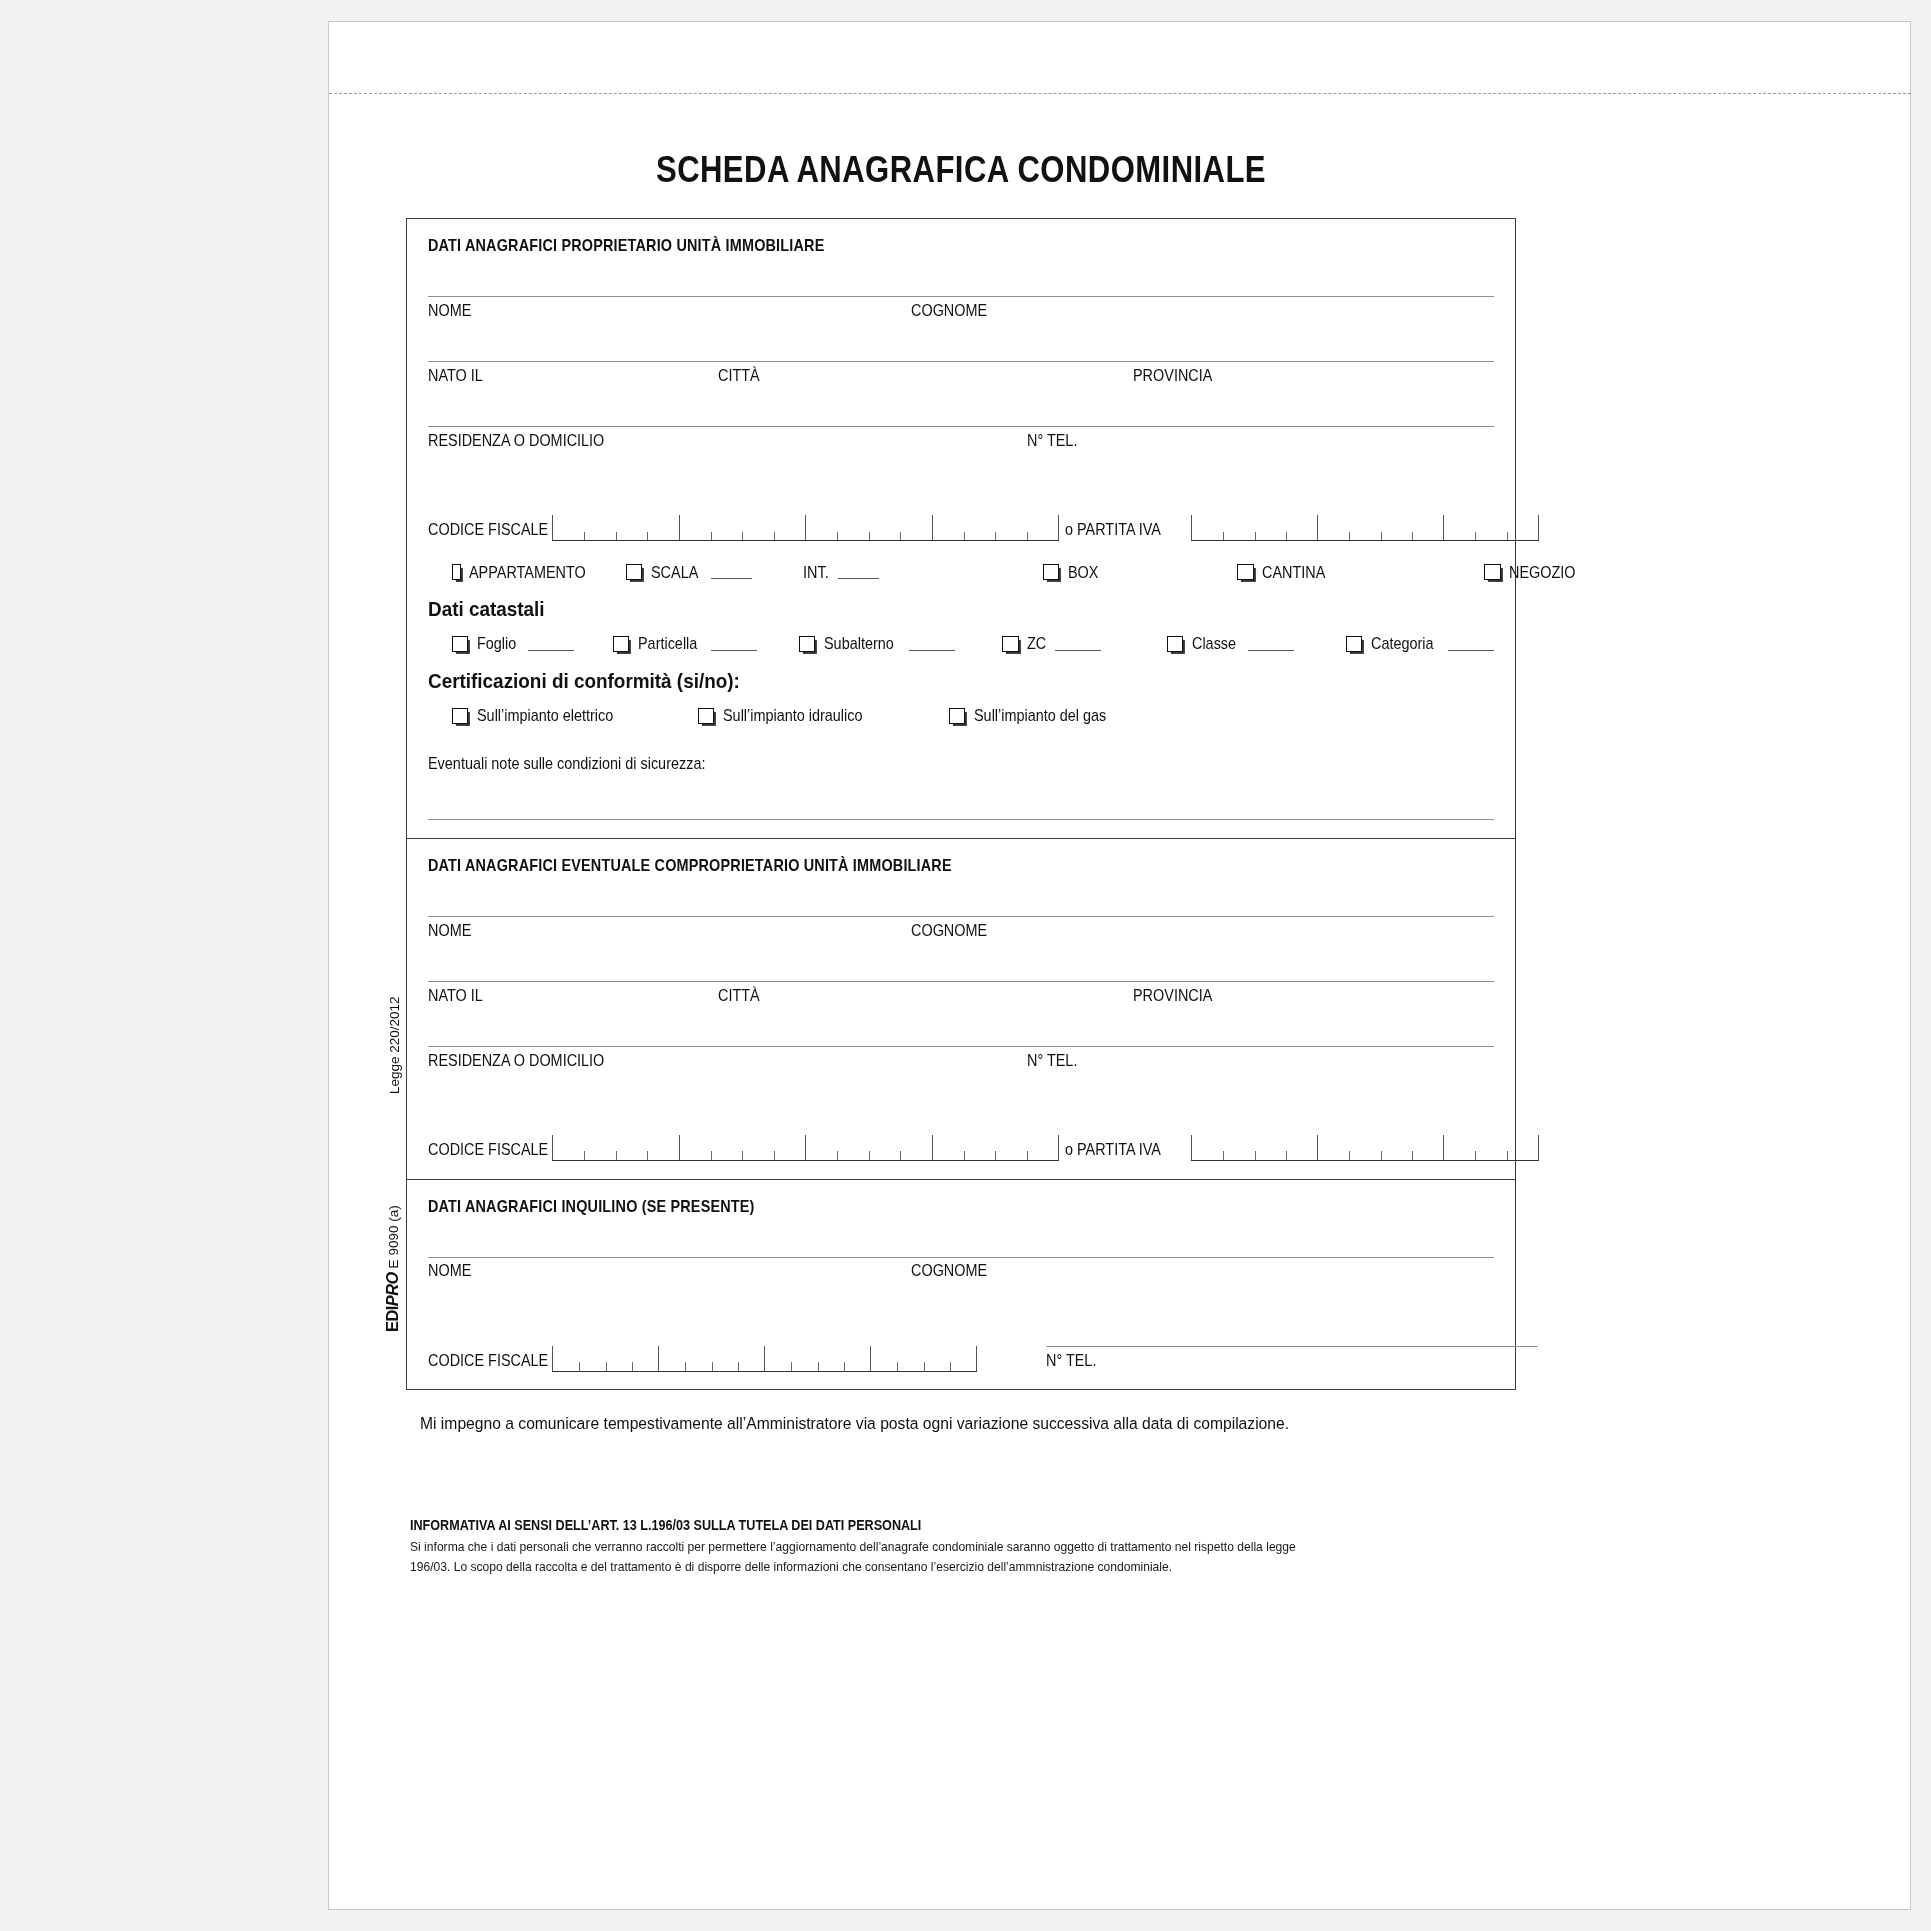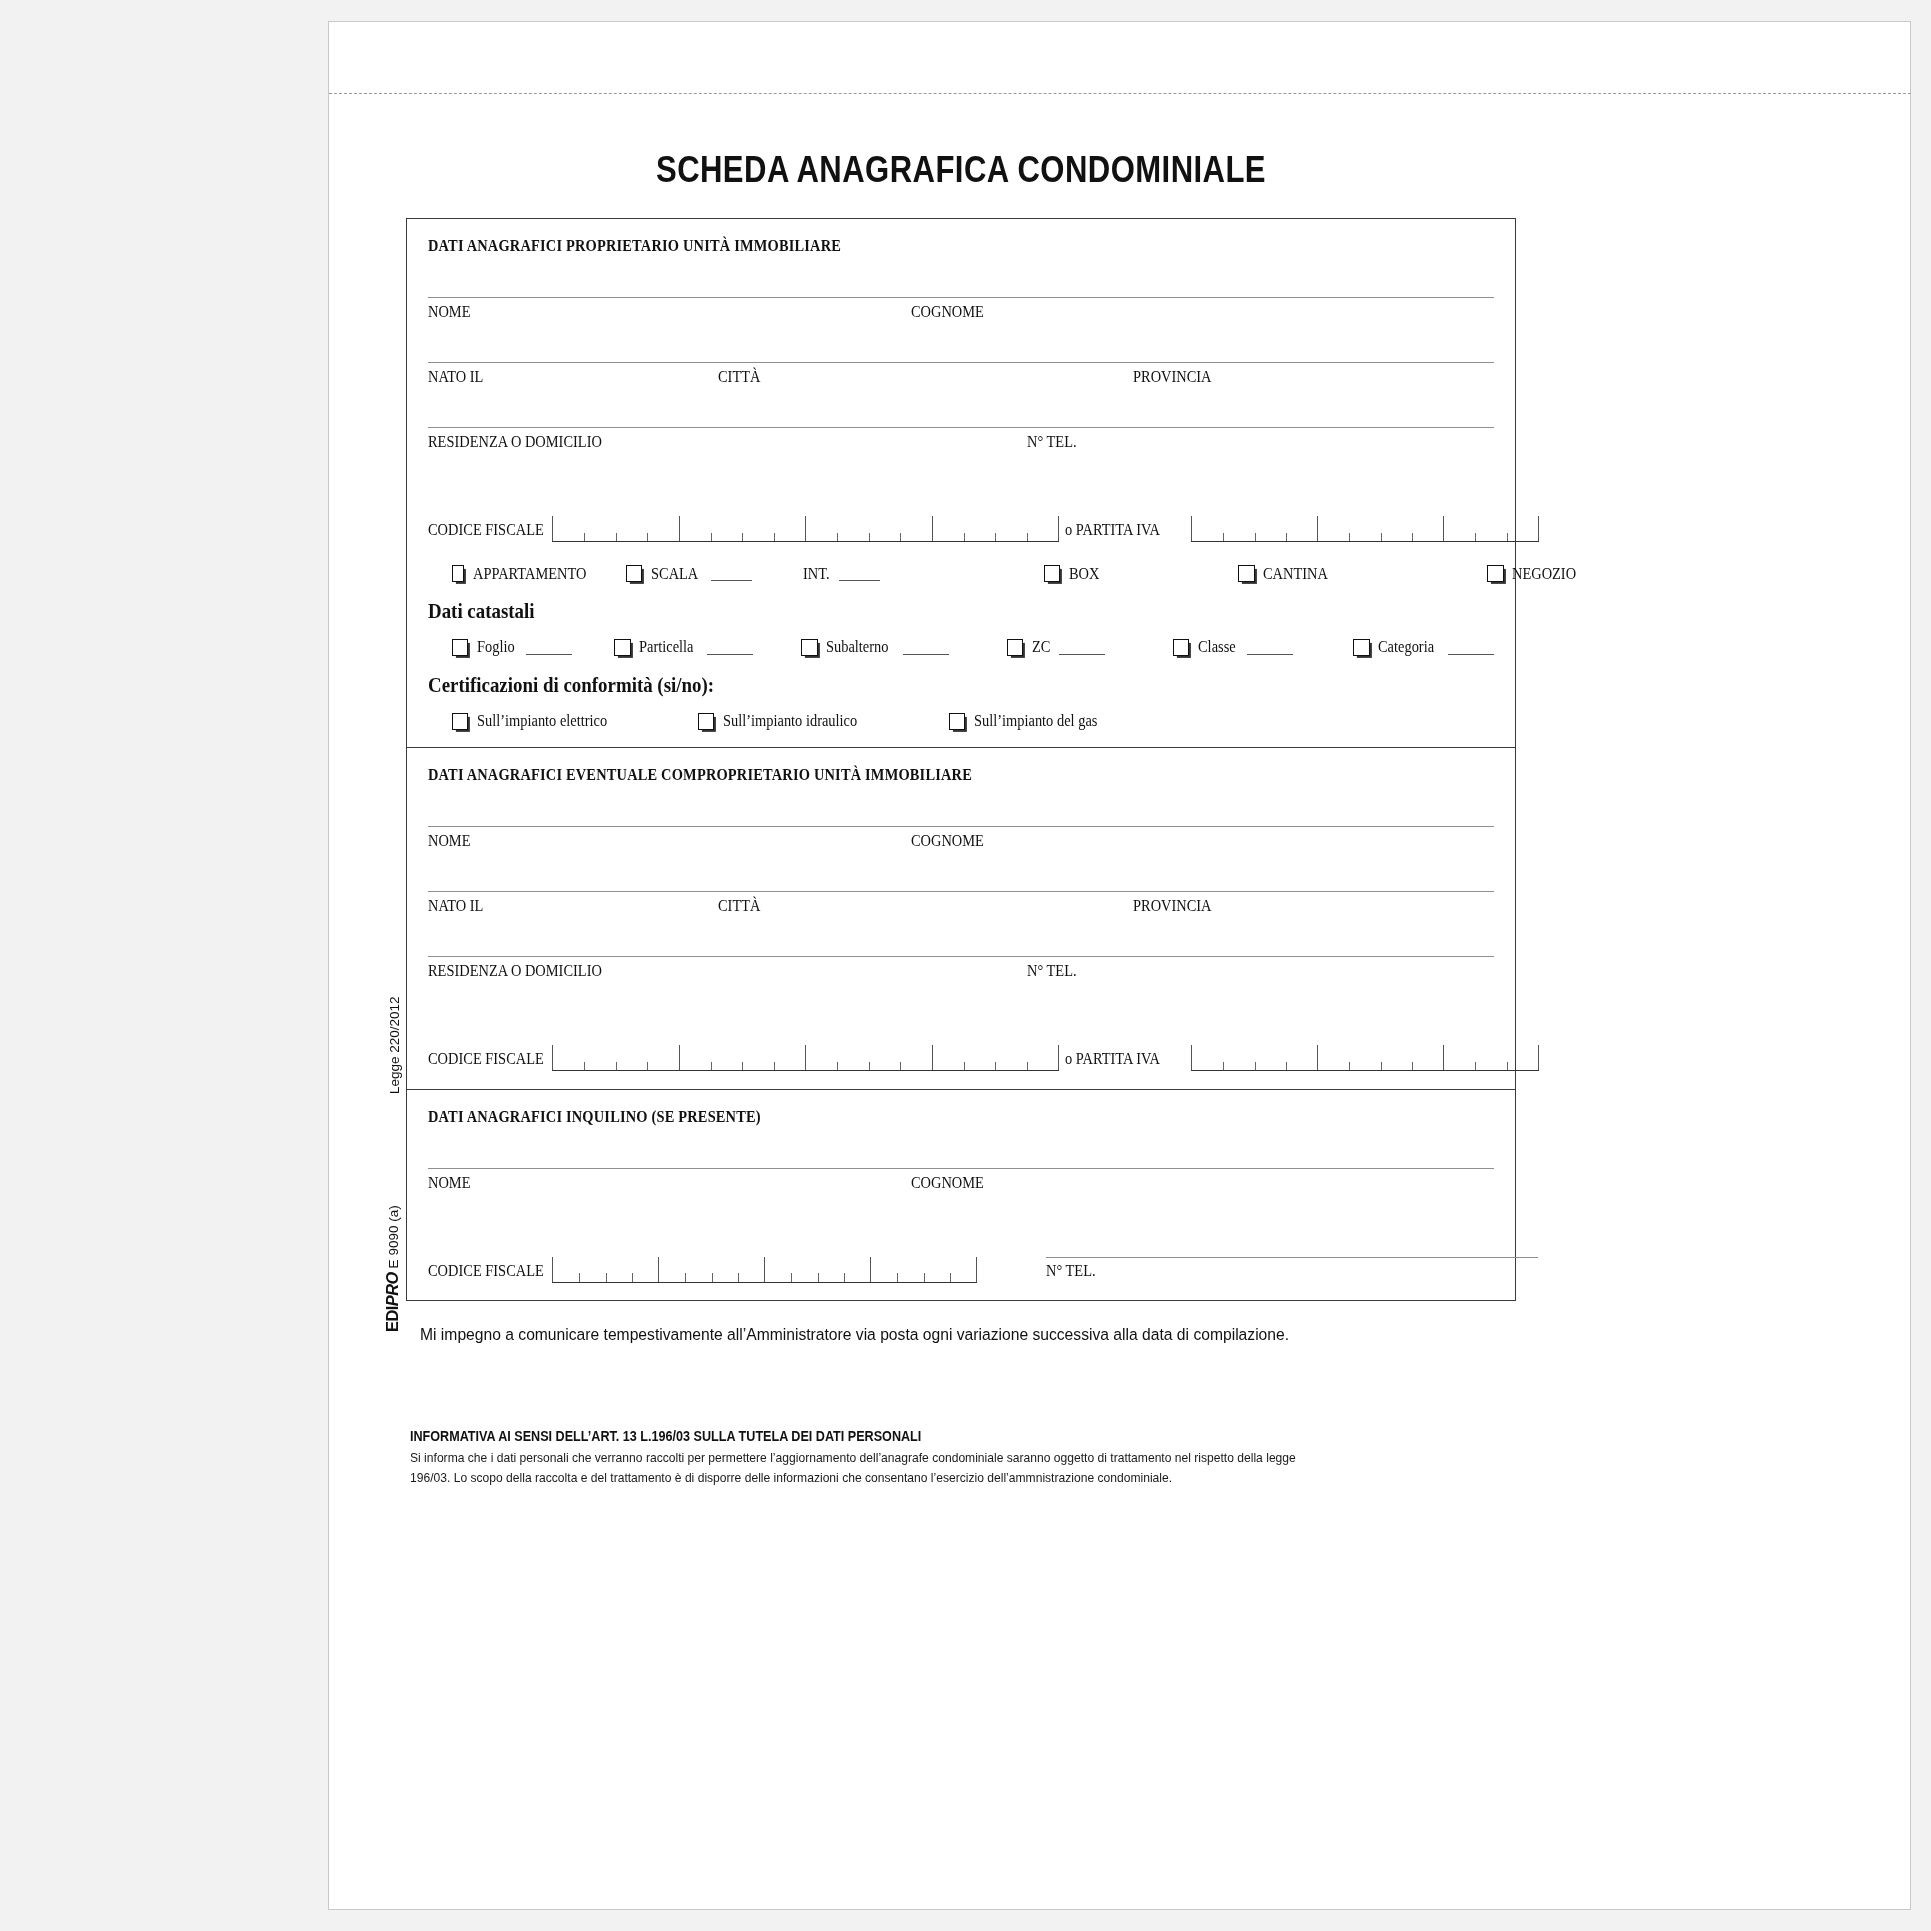--- a/index.html
+++ b/index.html
@@ -49,21 +49,20 @@
   }
 
   
   .formbox{
     border:1.9px solid #3a3a3a;
     box-sizing:border-box;
   }
   .section{
     padding:17.4px 21px 9.7px 21px;
     box-sizing:border-box;
-    font-family:Liberation Serif, serif;
   }
   .section + .section{border-top:1.9px solid #3a3a3a;}
 
   .sec-head{
     font-size:16.4px;
     font-weight:bold;
     letter-spacing:0.2px;
     color:#111;
     transform:scaleX(0.88);
     transform-origin:left center;
@@ -427,20 +426,24 @@
           <span class="cbitem" style="width:227px">
             <span class="cb"></span>
             <span class="txt">Sull’impianto idraulico</span>
           </span>
           <span class="cbitem">
             <span class="cb"></span>
             <span class="txt">Sull’impianto del gas</span>
           </span>
         </div>
 
+        <div class="notes">
+          <div class="lab">Eventuali note sulle condizioni di sicurezza:</div>
+          <div class="rule"></div>
+        </div>
       </div>
 
       <div class="section">
         <div class="sec-head">DATI ANAGRAFICI EVENTUALE COMPROPRIETARIO UNITÀ IMMOBILIARE</div>
 
         <div class="spacer26"></div>
 
         <div class="fieldrow">
           <span class="lab" style="left:0">NOME</span>
           <span class="lab" style="left:483px">COGNOME</span>

